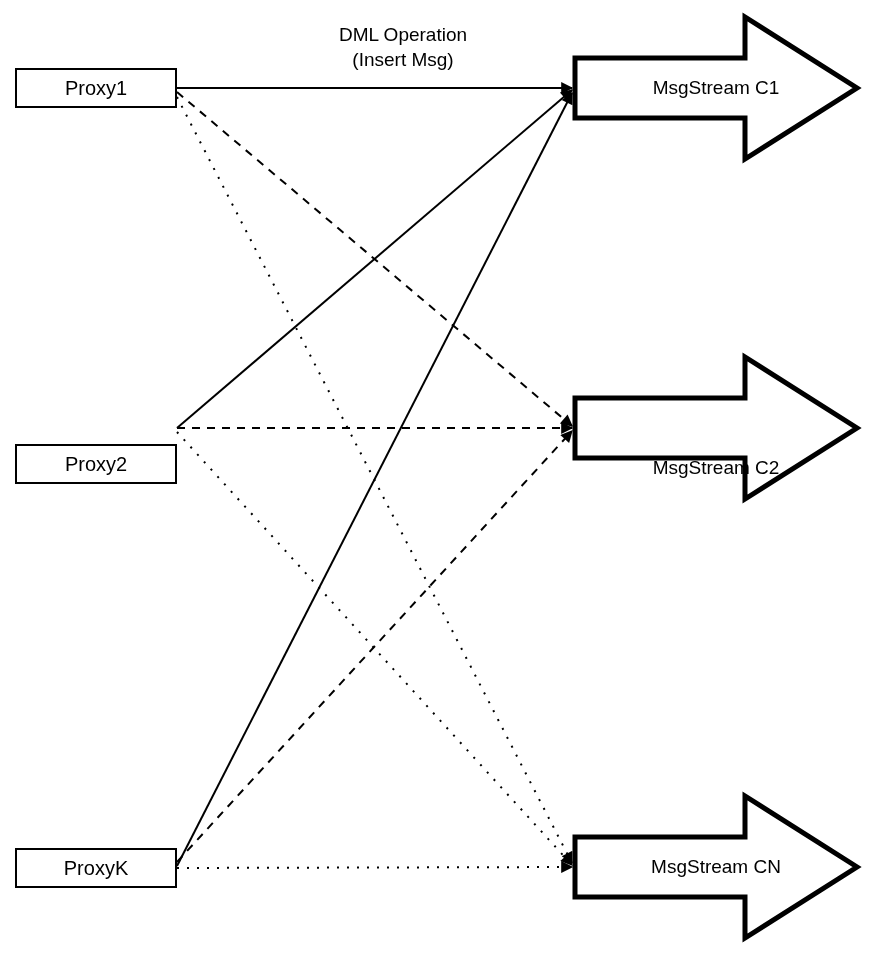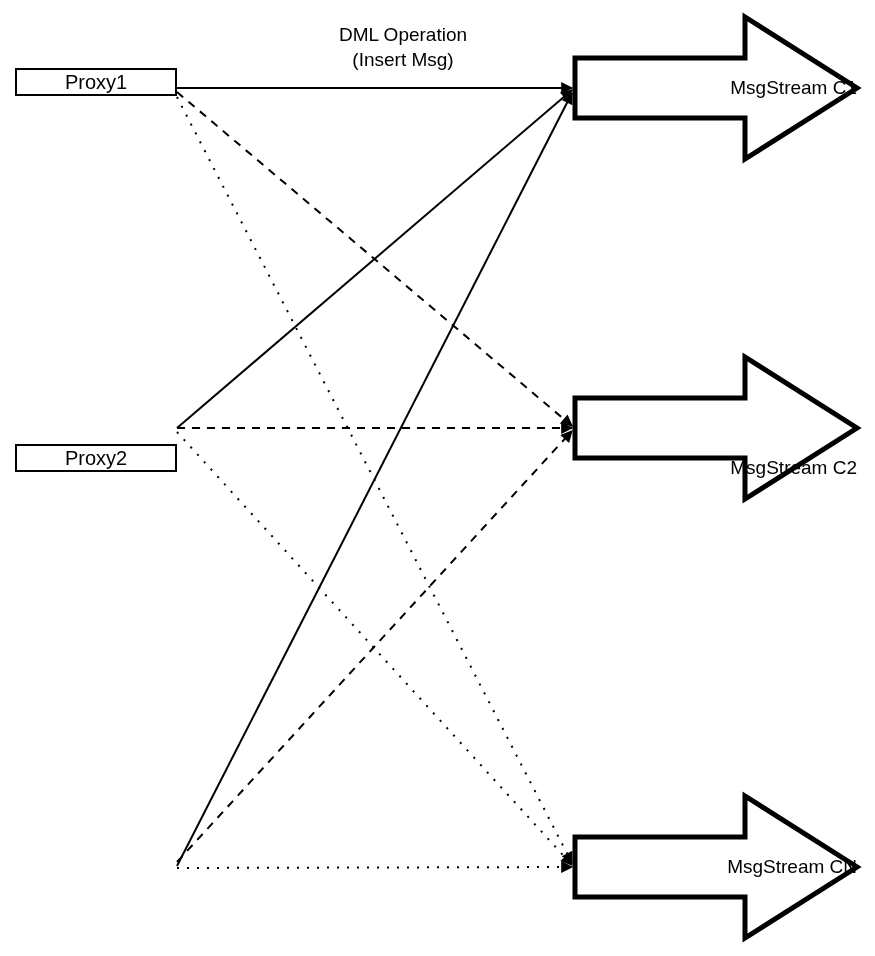--- a/index.html
+++ b/index.html
@@ -33,39 +33,39 @@
   .block-arrow {
     fill: #ffffff;
     stroke: #000000;
     stroke-width: 5;
     stroke-linejoin: miter;
   }
   .proxy-box {
     position: absolute;
     left: 15px;
     width: 162px;
-    height: 28px;
+    height: 40px;
     box-sizing: border-box;
     border: 2px solid #000000;
     background: #ffffff;
     display: flex;
     align-items: center;
     justify-content: center;
     font-size: 20px;
     color: #000000;
     z-index: 2;
   }
   .stream-label {
     position: absolute;
     left: 575px;
     width: 282px;
     height: 30px;
     display: flex;
     align-items: center;
-    justify-content: flex-end;
+    justify-content: center;
     font-size: 19px;
     color: #000000;
     z-index: 3;
     pointer-events: none;
   }
   .edge-label {
     position: absolute;
     left: 278px;
     top: 22px;
     width: 250px;
@@ -109,20 +109,23 @@
     <div>DML Operation</div>
     <div>(Insert Msg)</div>
   </div>
 
   <div class="proxy-box" style="top: 68px;">
     <span>Proxy1</span>
   </div>
   <div class="proxy-box" style="top: 408px; margin-top: 36px;">
     <span>Proxy2</span>
   </div>
+  <div class="proxy-box" style="top: 848px;">
+    <span>ProxyK</span>
+  </div>
 
   <div class="stream-label" style="top: 73px;">
     <span>MsgStream C1</span>
   </div>
   <div class="stream-label" style="top: 413px; margin-top: 40px;">
     <span>MsgStream C2</span>
   </div>
   <div class="stream-label" style="top: 852px;">
     <span>MsgStream CN</span>
   </div>

